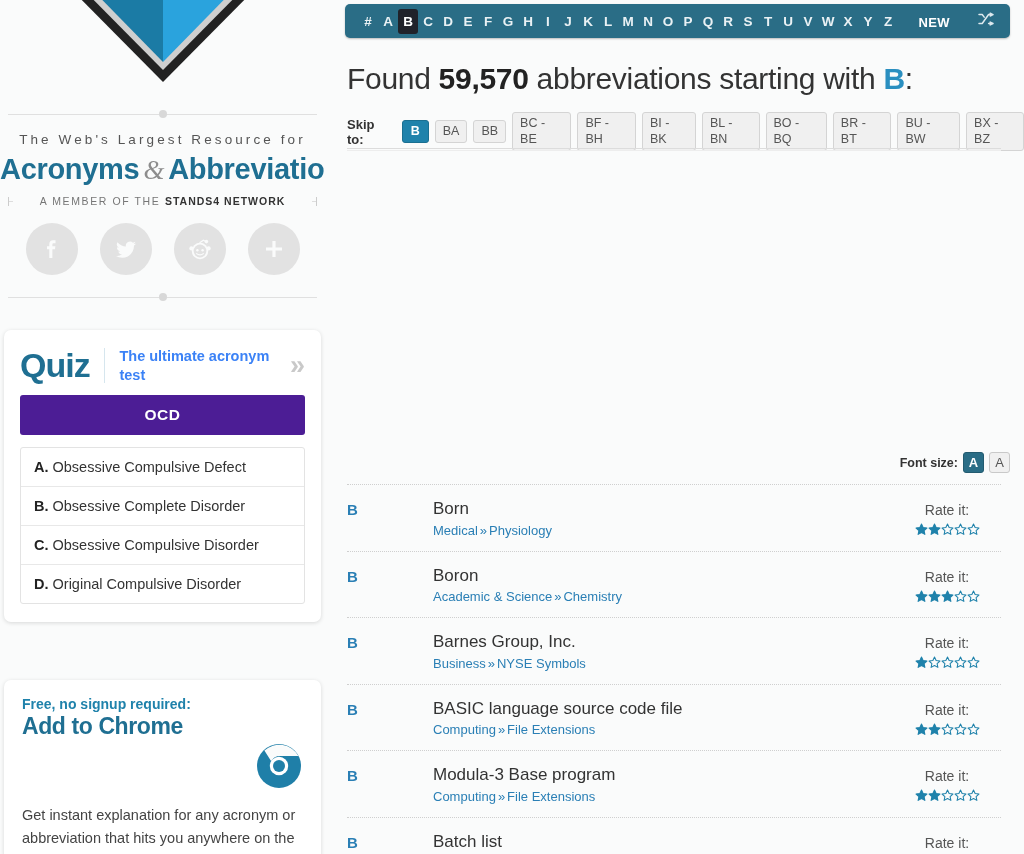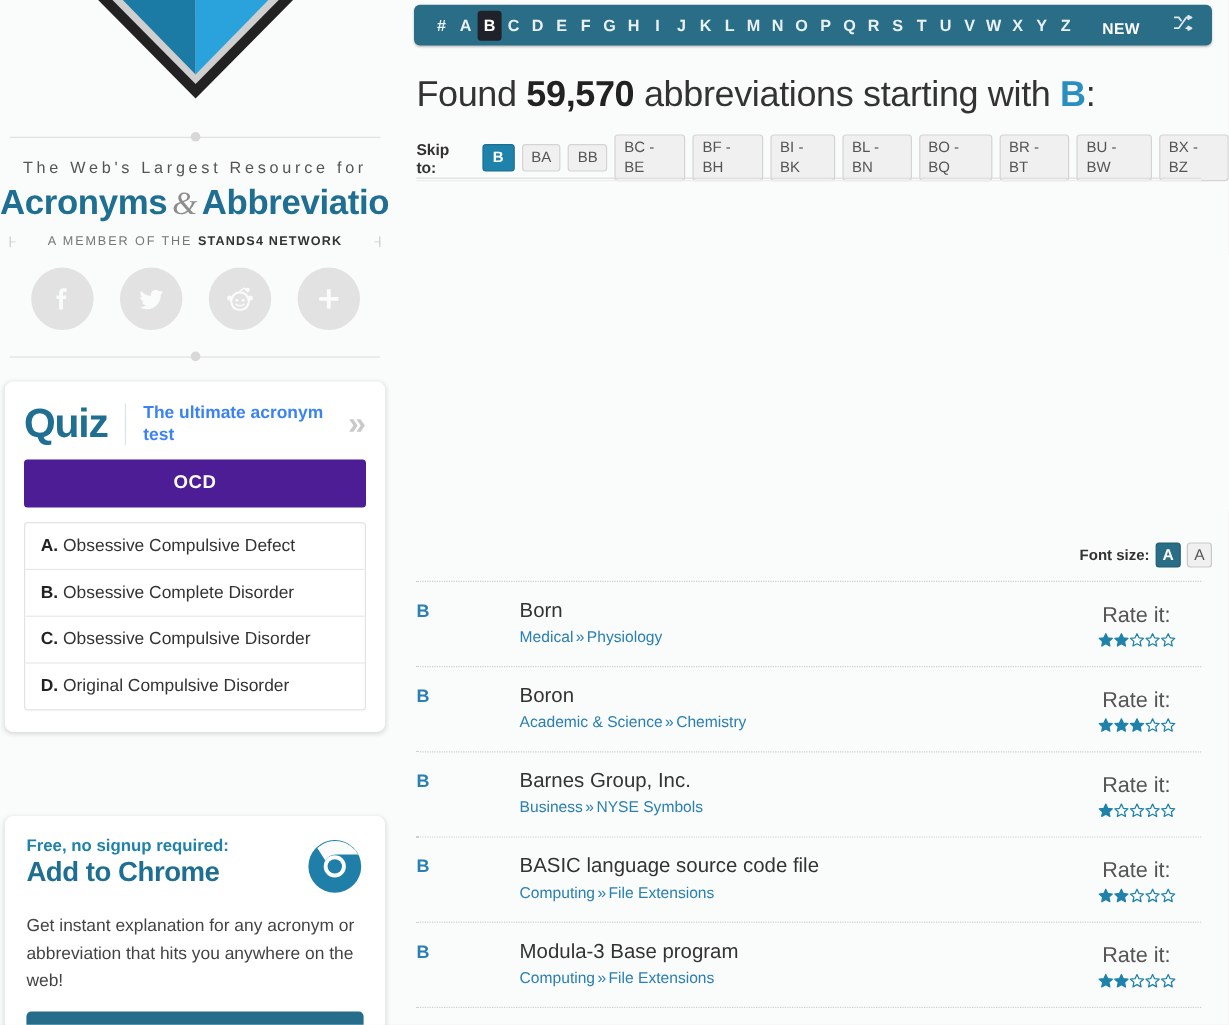--- a/index.html
+++ b/index.html
@@ -52,38 +52,38 @@
   }
   .soc svg { display:block; }
   .socials-after { margin-top:16px; }
 
   
   .card {
     position:absolute; left:4px; width:317px;
     background:#fff; border-radius:7px;
     box-shadow:0 1px 4px rgba(0,0,0,.14);
   }
-  #quiz-card { top:318px; padding:14px 16px 18px; }
+  #quiz-card { top:330px; padding:14px 16px 18px; }
   .quiz-head { display:flex; align-items:center; gap:14px; padding:2px 0 10px;}
   .quiz-word { font-size:34px; font-weight:bold; color:#1f6f92; letter-spacing:-1px;}
   .quiz-sep { width:2px; align-self:stretch; background:#d6e6ee; margin:2px 0;}
   .quiz-sub { font-size:14.5px; font-weight:bold; color:#3b82f6; line-height:1.25;}
   .quiz-arrow { margin-left:auto; color:#c9c9c9; font-size:27px; font-weight:bold; line-height:1;}
   .quiz-banner {
     background:#4c1d95; color:#fff; text-align:center; font-weight:bold;
     font-size:15.5px; padding:11px 0; border-radius:3px; margin-bottom:12px;
     letter-spacing:.5px;
   }
   .answers { border:1px solid #e3e3e3; border-radius:3px; overflow:hidden;}
   .answer { padding:11px 13px; font-size:14.5px; color:#333; border-bottom:1px solid #e8e8e8;}
   .answer:last-child{border-bottom:none;}
   .answer b { color:#222; }
 
   #chrome-card { top:680px; padding:16px 18px 0; height:180px; overflow:hidden;}
-  .chrome-head { display:flex; align-items:flex-start; }
+  .chrome-head { display:flex; align-items:flex-start;flex-direction:column; }
   .chrome-free { font-size:14px; font-weight:bold; color:#1f82ab; }
   .chrome-add { font-size:23px; font-weight:bold; color:#1f6f92; margin-top:1px; letter-spacing:-.4px;}
   .chrome-logo { margin-left:auto; margin-top:2px; }
   .chrome-desc { font-size:14.5px; color:#444; line-height:1.6; margin-top:10px;}
   .chrome-btn { margin-top:12px; height:26px; background:#256d8b; border-radius:4px;}
 
   
   .main { position:absolute; left:325px; top:0; width:699px; height:854px; background:#fafbfb;}
   .topnav {
     position:absolute; left:20px; top:4px; width:665px; height:34px;
@@ -135,21 +135,21 @@
     border-bottom:1px dotted #cfcfcf;
   }
   .row:first-child { border-top:1px dotted #cfcfcf; }
   .row-abbr { width:86px; font-size:15px; font-weight:bold; color:#2a7fb5; padding-top:2px;}
   .row-body { flex:1; }
   .row-title { font-size:17px; color:#333; line-height:1.15; }
   .row-cat { font-size:13px; margin-top:4px; color:#2a7fb5; }
   .row-cat a { color:#2a7fb5; text-decoration:none; }
   .row-cat .sep { color:#2a7fb5; padding:0 2px; }
   .row-rate { width:108px; text-align:center; padding-top:3px;}
-  .rate-label { font-size:18px; color:#555; }
+  .rate-label { font-size:14px; color:#555; }
   .stars { margin-top:3px; letter-spacing:-1px; line-height:1;}
   .stars svg { display:inline-block; vertical-align:middle; }
 </style>
 </head>
 <body>
 
 <div class="page">
 
   <aside class="sidebar">
 

